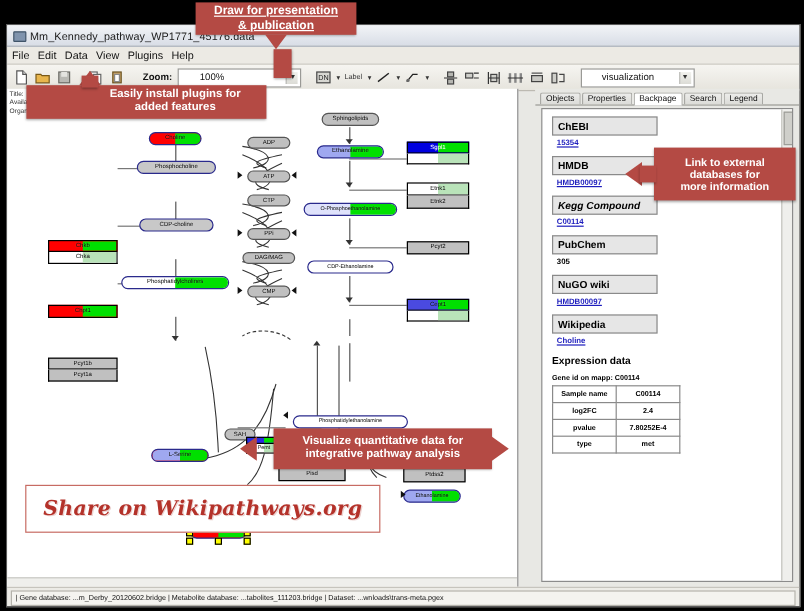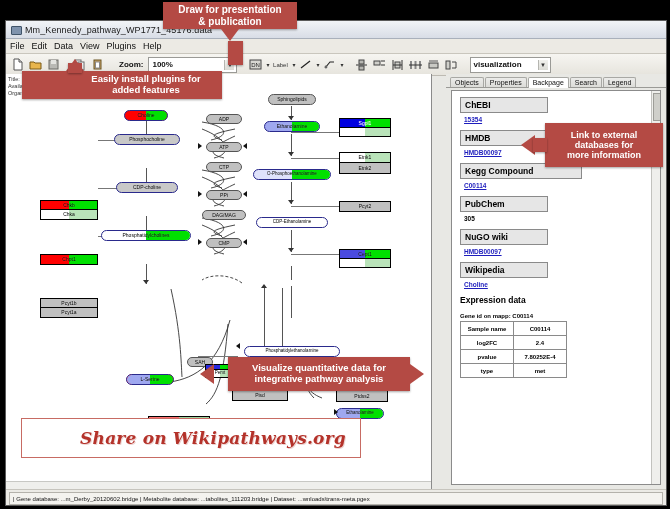--- a/index.html
+++ b/index.html
@@ -18,21 +18,21 @@
   .menubar{height:14px;background:#eceae4;border-bottom:1px solid #c9c6bd;display:flex;align-items:center;padding-left:4px;gap:7px;}
   .menubar span{font-size:9px;color:#111;cursor:default;}
 
   .toolbar{height:21px;background:linear-gradient(#f6f5f1,#e6e4dd);border-bottom:1px solid #bdbab2;
            display:flex;align-items:center;padding:0 3px;gap:2px;}
   .tb{width:16px;height:16px;display:flex;align-items:center;justify-content:center;font-size:10px;color:#4b4b4b;}
   .tb svg{display:block;}
   .tbsep{width:6px;}
   .zoomlabel{font-size:8px;color:#111;margin:0 3px 0 4px;font-weight:bold;}
   .combo{height:14px;border:1px solid #9a9a96;background:#fff;display:flex;align-items:center;
-         justify-content:space-between;padding:0 2px 0 3px;font-size:8px;color:#111;font-weight:bold;}
+         justify-content:space-between;padding:0 2px 0 17px;font-size:8px;color:#111;}
   .combo .arr{width:9px;height:10px;background:linear-gradient(#f2f2ee,#dcdcd6);border-left:1px solid #b5b5b0;
          display:flex;align-items:center;justify-content:center;font-size:6px;color:#333;}
   .mini-arrow{font-size:6px;color:#333;margin-left:1px;}
 
   
   .body{position:absolute;left:0;top:53px;right:0;bottom:16px;display:flex;gap:14px;}
   .leftpane{position:relative;width:425px;background:#fff;border-right:1px solid #8b8b8b;overflow:hidden;}
   .rightpane{position:relative;flex:1;background:#e8e8e4;overflow:hidden;}
 
   
@@ -502,21 +502,21 @@
 
       <div class="bp">
         <div class="bp-inner">
 
           <div class="dbhdr">ChEBI</div>
           <div class="dblink">15354</div>
 
           <div class="dbhdr">HMDB</div>
           <div class="dblink">HMDB00097</div>
 
-          <div class="dbhdr" style="width:122px;">Kegg Compound</div>
+          <div class="dbhdr" style="width:88px;font-style:italic;">Kegg Compound</div>
           <div class="dblink">C00114</div>
 
           <div class="dbhdr">PubChem</div>
           <div class="dbtext">305</div>
 
           <div class="dbhdr">NuGO wiki</div>
           <div class="dblink">HMDB00097</div>
 
           <div class="dbhdr">Wikipedia</div>
           <div class="dblink">Choline</div>
@@ -551,37 +551,37 @@
         </div>
       </div>
     </div>
   </div>
 
   <div class="statusbar">
     <div class="status-inner">| Gene database: ...m_Derby_20120602.bridge | Metabolite database: ...tabolites_111203.bridge | Dataset: ...wnloads\trans-meta.pgex</div>
   </div>
  </div>
 
- <div class="callout" style="left:163px;top:2px;width:134px;height:27px;font-size:10px;display:flex;align-items:center;justify-content:center;white-space:pre-line;">Draw for presentation
+ <div class="callout" style="left:163px;top:2px;width:134px;height:27px;font-size:10px;display:flex;align-items:center;justify-content:center;white-space:pre-line;text-decoration:underline;">Draw for presentation
 &amp; publication</div>
  <div class="tri tri-dn" style="left:221px;top:29px;"></div>
  <div class="callout" style="left:228px;top:41px;width:15px;height:24px;background:#b44a44;"></div>
 
  <div class="callout" style="left:22px;top:71px;width:152px;height:28px;font-size:9.5px;display:flex;align-items:center;justify-content:center;white-space:pre-line;padding-left:48px;">Easily install plugins for
 added features</div>
  <div class="tri tri-up" style="left:66px;top:59px;"></div>
  <div class="callout" style="left:68px;top:63px;width:14px;height:10px;"></div>
 
  <div class="callout" style="left:545px;top:123px;width:118px;height:44px;font-size:9px;display:flex;align-items:center;justify-content:center;white-space:pre-line;">Link  to external
 databases  for
 more information</div>
  <div class="tri tri-lt" style="left:521px;top:135px;"></div>
  <div class="callout" style="left:533px;top:138px;width:14px;height:14px;"></div>
 
  <div class="callout" style="left:228px;top:357px;width:182px;height:34px;font-size:9.5px;display:flex;align-items:center;justify-content:center;white-space:pre-line;">Visualize quantitative data  for
 integrative pathway analysis</div>
  <div class="tri tri-rt" style="left:410px;top:364px;"></div>
  <div class="tri tri-lt" style="left:200px;top:364px;"></div>
 
- <div class="wpbox" style="left:21px;top:418px;width:294px;height:38px;padding-left:44px;">
+ <div class="wpbox" style="left:21px;top:404px;width:294px;height:38px;">
    <span class="wptext">Share on Wikipathways.org</span>
  </div>
 </div>
 
 </body></html>

